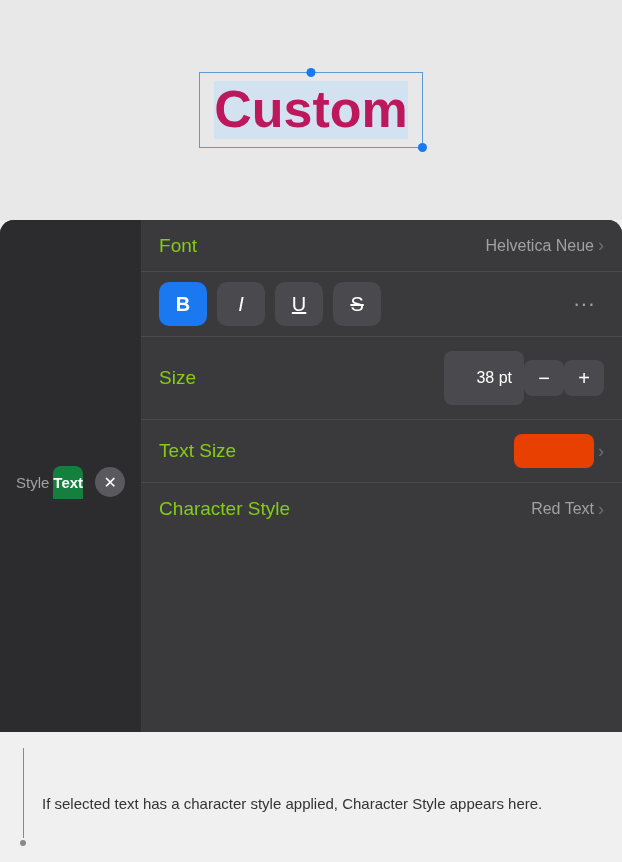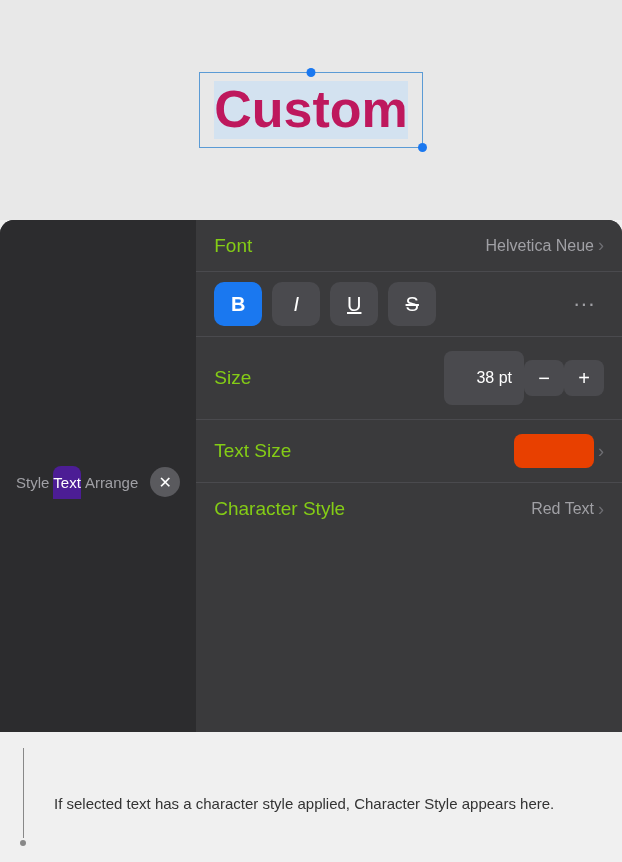--- a/index.html
+++ b/index.html
@@ -82,23 +82,23 @@
       flex: 1;
       text-align: center;
       padding: 8px 0;
       border-radius: 8px 8px 0 0;
       font-size: 15px;
       color: #a0a0a5;
       cursor: pointer;
     }
 
     .tab.active {
-      background: #4c1d95;
-      color: #ffffff;
-      font-weight: 400;
+      background: #15803d;
+      color: #ffffff;
+      font-weight: 700;
     }
 
     .close-btn {
       width: 30px;
       height: 30px;
       border-radius: 50%;
       background: #5a5a5e;
       display: flex;
       align-items: center;
       justify-content: center;
@@ -240,21 +240,21 @@
       background: #e84000;
       cursor: pointer;
     }
 
     
     .annotation-area {
       background: #f0f0f0;
       padding: 16px 30px 16px 20px;
       display: flex;
       align-items: flex-start;
-      gap: 16px;
+      gap: 4px;
     }
 
     .annotation-line {
       display: flex;
       flex-direction: column;
       align-items: center;
       margin-right: 12px;
       flex-shrink: 0;
     }
 
@@ -292,21 +292,20 @@
       <div class="handle bottom-right"></div>
     </div>
   </div>
 </div>
 
 <div class="panel">
 
   <div class="tab-bar">
     <div class="tab">Style</div>
     <div class="tab active">Text</div>
-    <div class="tab">Arrange</div>
     <div class="close-btn">✕</div>
   </div>
 
   <div class="panel-content">
 
     <div class="panel-row">
       <span class="row-label">Font</span>
       <div class="row-value">
         <span>Helvetica Neue</span>
         <span class="chevron">›</span>

